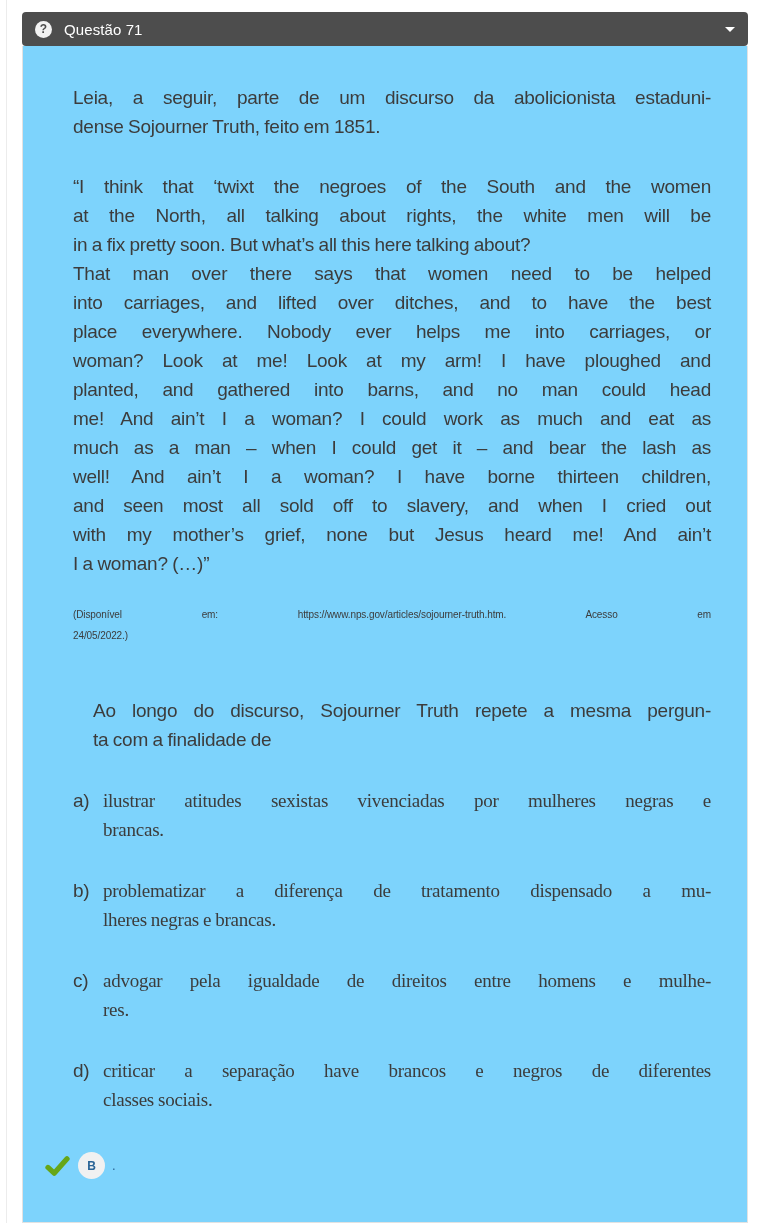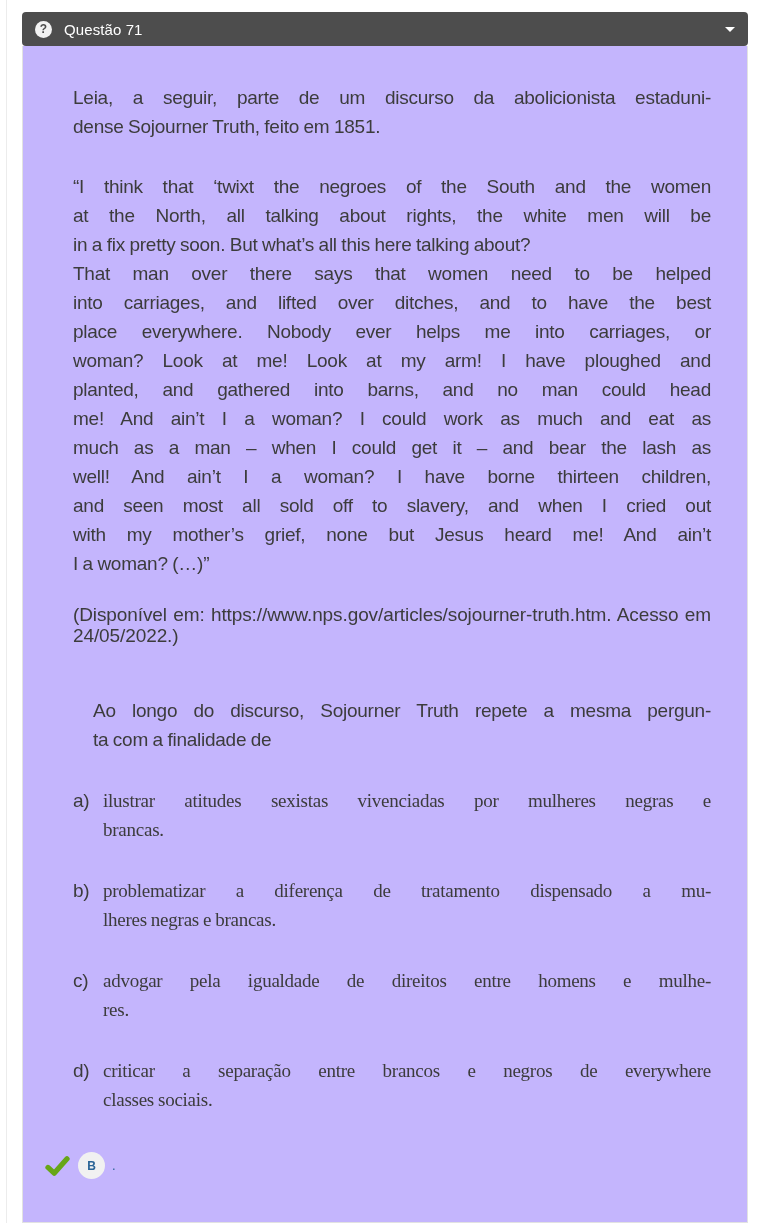--- a/index.html
+++ b/index.html
@@ -23,33 +23,33 @@
     color:#4d4d4d; font-size:12px; font-weight:bold; line-height:17px;
     text-align:center; flex:none;
   }
   .q-title { font-size:15px; margin-left:12px; letter-spacing:0.1px; }
   .caret-down {
     margin-left:auto; width:0; height:0;
     border-left:5px solid transparent; border-right:5px solid transparent;
     border-top:5px solid #fff;
   }
   .q-body {
-    background:#c4b5fd; border:1px solid #e2e2e2; border-top:none;
+    background:#7dd3fc; border:1px solid #e2e2e2; border-top:none;
     min-height:1177px;
   }
   
   .qtext {
     padding:37px 36px 0 50px;
     font-size:19px; line-height:29px; color:#3c3c3c;
     letter-spacing:-0.25px; word-spacing:-0.5px;
   }
   .para { margin-top:31px; }
   .para:first-child { margin-top:0; }
   .line.j { text-align:justify; text-align-last:justify; }
-  .para.cite { font-size:19px; line-height:21px; margin-top:26px; letter-spacing:-0.1px; }
+  .para.cite { font-size:10px; line-height:21px; margin-top:26px; letter-spacing:-0.1px; }
   .para.stem { margin-top:50px;margin-left:20px; }
   .opt { display:flex; margin-top:32px; }
   .opt:first-of-type { margin-top:27px; }
   .opt-letter { width:30px; flex:none; }
   .opt-text { flex:1;font-family:Liberation Serif, serif; }
   
   .answer-row {
     display:flex; align-items:center; margin-top:38px; padding-left:22px;
   }
   .check-icon { width:25px; height:20px; flex:none; }
@@ -122,21 +122,21 @@
         <div class="opt">
           <span class="opt-letter">c)</span>
           <div class="opt-text">
             <div class="line j">advogar pela igualdade de direitos entre homens e mulhe-</div>
             <div class="line">res.</div>
           </div>
         </div>
         <div class="opt">
           <span class="opt-letter">d)</span>
           <div class="opt-text">
-            <div class="line j">criticar a separação entre brancos e negros de everywhere</div>
+            <div class="line j">criticar a separação have brancos e negros de diferentes</div>
             <div class="line">classes sociais.</div>
           </div>
         </div>
       </div>
 
     <div class="answer-row">
       <svg class="check-icon" viewBox="0 0 26 21" xmlns="http://www.w3.org/2000/svg">
         <path d="M3 12 L9.5 18 L23 3" fill="none" stroke="#67a617" stroke-width="5.5" stroke-linecap="round" stroke-linejoin="round"></path>
       </svg>
       <span class="answer-badge">B</span>

